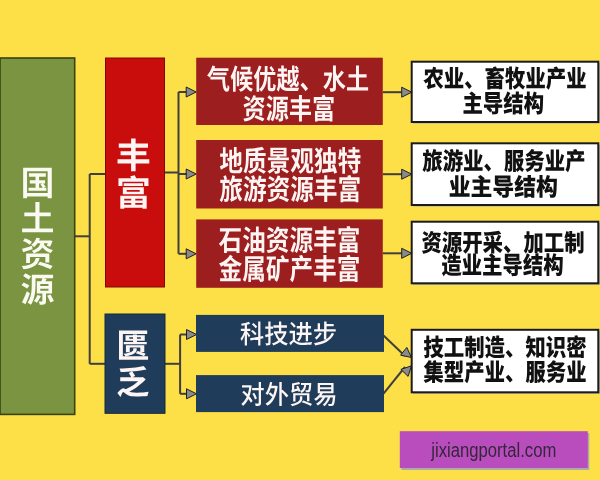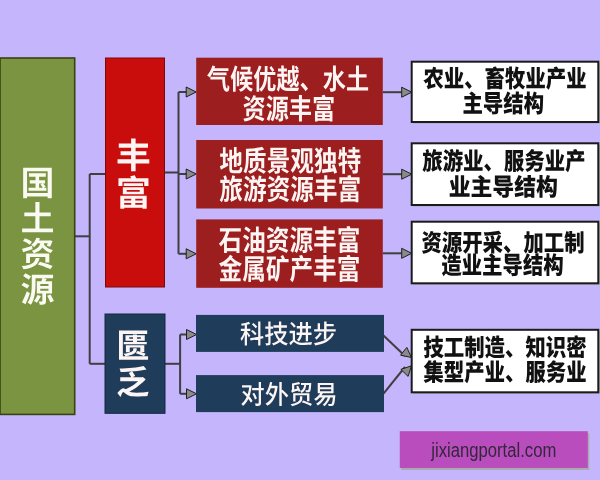--- a/index.html
+++ b/index.html
@@ -1,14 +1,14 @@
 <!DOCTYPE html>
 <html><head><meta charset="utf-8"><style>
 html,body{margin:0;padding:0;background:#ffffff;}
-#wrap{position:relative;width:600px;height:480px;background:#c4b5fd;overflow:hidden;}
+#wrap{position:relative;width:600px;height:480px;background:#fde047;overflow:hidden;}
 </style></head><body>
 <div id="wrap"><svg width="600" height="480" viewBox="0 0 600 480">
       <defs>
         <path id="g650_56fd" d="M248 -645H744V-546H248ZM274 -444H722V-348H274ZM236 -222H761V-129H236ZM442 -614H547V-173H442ZM583 -315 655 -353Q679 -331 703 -302Q728 -274 741 -253L665 -210Q652 -232 629 -261Q606 -291 583 -315ZM78 -808H920V87H799V-704H193V87H78ZM140 -67H855V38H140Z"></path>
         <path id="g650_571f" d="M112 -536H889V-424H112ZM47 -66H956V45H47ZM437 -846H559V9H437Z"></path>
         <path id="g650_8d44" d="M73 -745 130 -821Q164 -809 203 -792Q242 -775 277 -756Q313 -737 336 -720L277 -634Q255 -651 220 -672Q186 -692 147 -712Q109 -731 73 -745ZM44 -513Q100 -529 179 -554Q257 -578 338 -605L357 -508Q286 -482 213 -456Q139 -431 78 -409ZM467 -841 573 -826Q548 -753 506 -685Q464 -616 395 -559Q387 -572 373 -586Q359 -600 344 -612Q329 -624 317 -631Q376 -675 413 -731Q449 -788 467 -841ZM503 -761H847V-677H443ZM824 -761H841L859 -766L943 -746Q927 -702 908 -656Q888 -610 871 -577L771 -603Q784 -630 799 -671Q813 -712 824 -748ZM166 -374H847V-108H730V-271H278V-98H166ZM448 -244H560Q547 -177 520 -123Q493 -70 441 -28Q389 13 303 42Q217 72 86 90Q82 77 74 59Q65 41 55 24Q45 7 36 -5Q155 -18 231 -39Q307 -60 350 -89Q394 -119 415 -157Q437 -195 448 -244ZM508 -52 573 -133Q617 -121 667 -106Q718 -90 770 -73Q821 -55 867 -38Q913 -21 945 -6L875 85Q844 70 800 52Q756 34 706 15Q655 -4 604 -22Q553 -39 508 -52ZM596 -720H707Q696 -664 676 -613Q656 -563 621 -519Q586 -475 530 -439Q474 -404 390 -377Q382 -395 365 -420Q347 -445 331 -459Q405 -479 452 -507Q499 -535 528 -569Q556 -603 572 -641Q587 -679 596 -720ZM680 -661Q704 -616 745 -579Q785 -542 839 -516Q893 -489 958 -476Q941 -461 922 -434Q903 -408 891 -387Q823 -407 766 -444Q709 -480 667 -530Q624 -580 597 -641Z"></path>
         <path id="g650_6e90" d="M366 -797H958V-694H366ZM331 -797H442V-520Q442 -453 437 -374Q432 -294 418 -212Q404 -129 377 -52Q349 26 305 88Q295 79 277 67Q260 55 241 44Q223 33 209 28Q251 -31 276 -100Q301 -170 312 -244Q324 -317 328 -388Q331 -459 331 -520ZM581 -386V-326H822V-386ZM581 -522V-463H822V-522ZM480 -604H928V-244H480ZM499 -202 600 -173Q585 -138 565 -100Q545 -61 524 -27Q502 8 483 34Q473 25 457 15Q440 4 424 -5Q407 -15 394 -22Q423 -57 452 -106Q481 -155 499 -202ZM784 -175 882 -213Q900 -183 918 -148Q937 -112 954 -79Q971 -46 981 -21L877 24Q868 -1 852 -36Q836 -70 818 -107Q800 -143 784 -175ZM643 -696 771 -673Q752 -638 733 -607Q713 -575 698 -552L607 -577Q617 -604 627 -637Q638 -670 643 -696ZM642 -279H750V-20Q750 16 742 38Q734 60 708 72Q683 83 648 86Q613 88 566 87Q563 66 554 38Q546 11 537 -10Q564 -9 591 -9Q618 -9 626 -9Q642 -9 642 -23ZM77 -759 143 -840Q168 -826 200 -808Q232 -790 261 -772Q291 -755 310 -741L241 -651Q224 -665 195 -684Q166 -704 134 -724Q103 -743 77 -759ZM29 -489 94 -570Q120 -557 151 -540Q183 -523 212 -507Q242 -491 261 -477L193 -386Q175 -400 147 -418Q118 -436 87 -455Q56 -474 29 -489ZM43 14Q64 -26 89 -79Q113 -132 139 -192Q164 -251 185 -310L278 -248Q259 -194 237 -138Q215 -82 192 -28Q169 26 146 75Z"></path>
         <path id="g700_4e30" d="M134 -486H870V-371H134ZM82 -707H916V-588H82ZM47 -258H954V-138H47ZM434 -851H563V88H434Z"></path>
         <path id="g700_5bcc" d="M437 -249H554V8H437ZM224 -640H774V-559H224ZM308 -446V-396H680V-446ZM198 -524H797V-319H198ZM125 -282H879V90H761V-195H238V92H125ZM205 -147H797V-72H205ZM205 -22H796V64H205ZM73 -780H930V-560H810V-679H187V-560H73ZM410 -838 541 -863Q553 -839 566 -811Q579 -782 586 -761L451 -730Q446 -752 433 -782Q421 -813 410 -838Z"></path>
         <path id="g700_532e" d="M82 -823H936V-720H199V62H82ZM157 -42H962V62H157ZM514 -283H618V-249Q618 -230 613 -209Q607 -187 588 -165Q570 -142 533 -120Q496 -98 435 -77Q373 -57 281 -41Q271 -58 252 -81Q232 -104 213 -119Q299 -128 356 -142Q412 -155 444 -170Q476 -184 491 -199Q506 -214 510 -227Q514 -241 514 -253ZM593 -132 639 -199Q680 -189 727 -175Q773 -162 817 -146Q860 -131 889 -117L840 -43Q813 -57 771 -74Q728 -90 682 -106Q635 -121 593 -132ZM291 -377H848V-170H726V-306H408V-161H291ZM507 -700H626V-441H507ZM393 -618V-569H742V-618ZM279 -676H863V-512H279ZM226 -476H923V-407H226Z"></path>

